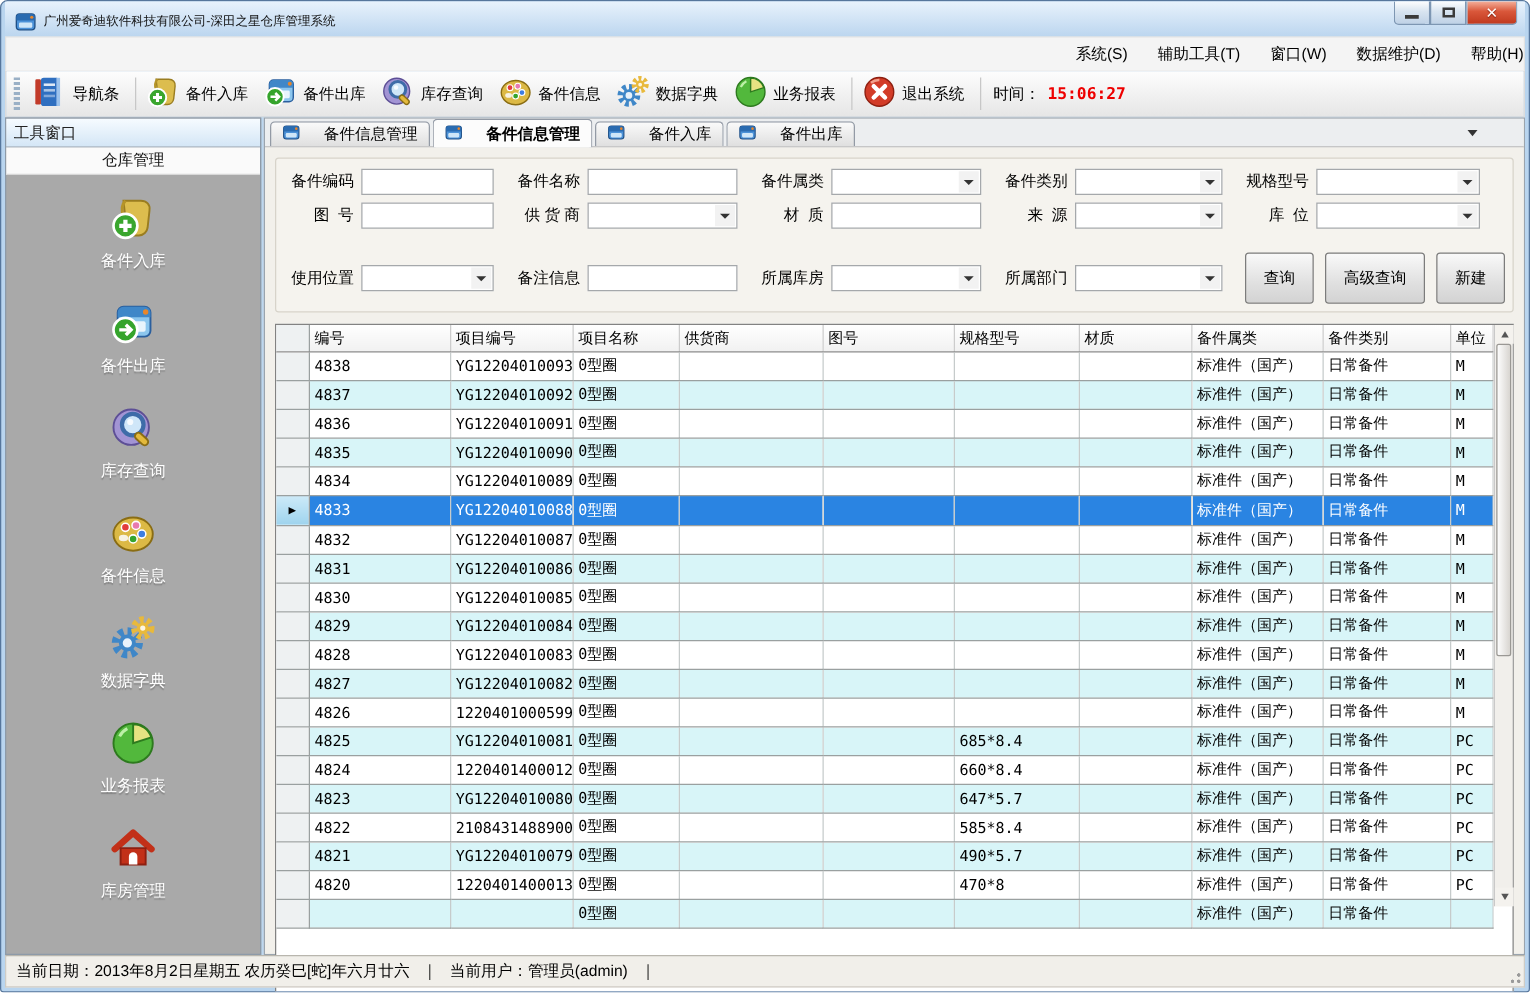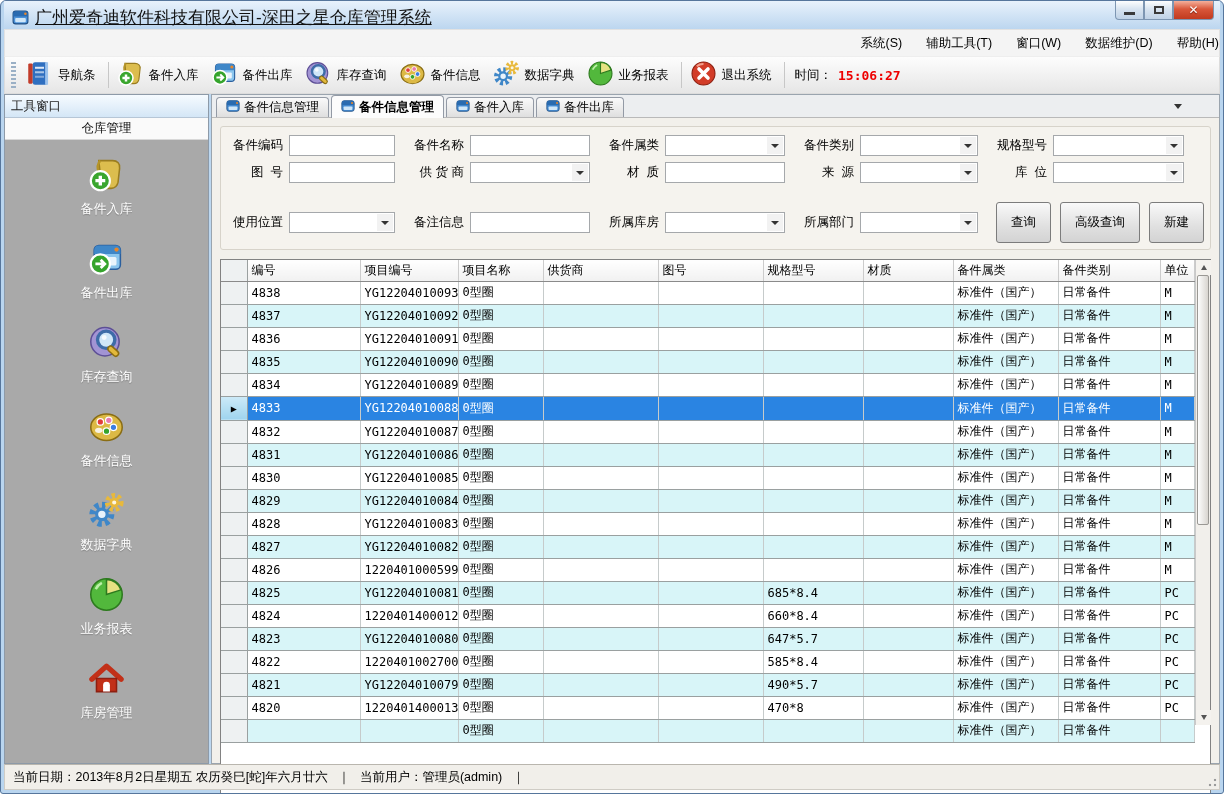--- a/index.html
+++ b/index.html
@@ -6,21 +6,21 @@
   html,body { width:1224px; height:794px; overflow:hidden;
     font-family:"Liberation Sans","DejaVu Sans",sans-serif; font-size:12.5px; color:#000; }
   .window { width:1224px; height:794px; background:#b9d5ef;
     border:1px solid #56769c; border-radius:6px 6px 3px 3px; overflow:hidden;
     display:flex; flex-direction:column; padding:0 3px 3px 3px; }
 
   
   .titlebar { height:28px; display:flex; align-items:center; padding:4px 6px 0 8px; position:relative;
     background:linear-gradient(#e8f2fc,#bcd6ef); }
   .app-icon { width:17px; height:17px; margin-right:6px; flex:0 0 auto; }
-  .title-text { font-size:17px; color:#111;text-decoration:underline; }
+  .title-text { font-size:10px; color:#111; }
   .win-controls { position:absolute; right:6px; top:0; display:flex; }
   .win-btn { width:29px; height:19px; border:1px solid #7d96b2; border-top:none;
     background:linear-gradient(#fdfefe,#d8e4f0 45%,#bfd2e6); display:flex; align-items:center; justify-content:center; cursor:pointer; }
   .win-btn.first { border-radius:0 0 0 4px; }
   .win-btn.close { width:41px; border-radius:0 0 4px 0;
     background:linear-gradient(#f4b09b,#d9573a 45%,#c13a1f); }
   .glyph-min { width:11px; height:3px; background:#3a3a3a; margin-top:6px; }
   .glyph-max { width:10px; height:8px; border:2px solid #3a3a3a; background:transparent; }
   .glyph-x { color:#fff; font-weight:bold; font-size:12px; text-shadow:0 1px 1px #7a1d0d; }
 
@@ -52,21 +52,21 @@
   .sb-group { height:22px; background:#fafafa; border-bottom:1px solid #d8d8d8;
     display:flex; align-items:center; justify-content:center; color:#111; }
   .sb-body { flex:1; overflow:hidden; padding-top:16px; }
   .sb-item { display:flex; flex-direction:column; align-items:center; gap:4px; margin-bottom:22px; cursor:pointer; }
   .sb-item svg { width:37px; height:37px; }
   .sb-item .sb-label { color:#fff; font-size:13px; text-shadow:0 1px 1px rgba(0,0,0,.25); }
 
   
   .content { flex:1; min-width:0; display:flex; flex-direction:column; background:#f0eee9; margin-left:2px; border:1px solid #9aa4ae; }
   .tabbar { height:23px; background:#eceef0; display:flex; align-items:flex-end; padding:0 4px 0 4px; border-bottom:1px solid #b9b9b9; }
-  .tab { display:flex; align-items:center; gap:4px; padding:0 9px; height:20px; margin-right:2px;
+  .tab { display:flex; align-items:center; gap:19px; padding:0 9px; height:20px; margin-right:2px;
     border:1px solid #939aa5; border-bottom:none; border-radius:4px 4px 0 0;
     background:linear-gradient(#fafafa,#dfdfdf); cursor:pointer; white-space:nowrap; }
   .tab svg { width:14px; height:14px; }
   .tab.active { height:23px; background:#fcfcfc; font-weight:bold; position:relative; top:1px; }
   .tab-ctl { margin-left:auto; display:flex; align-items:center; gap:10px; padding:0 6px 4px 0; }
   .tab-ctl .ctl { cursor:pointer; width:14px; height:14px; display:flex; align-items:center; justify-content:center; }
   .chev-down { width:0; height:0; border-left:4px solid transparent; border-right:4px solid transparent; border-top:5px solid #333; }
 
   .tab-page { flex:1; display:flex; flex-direction:column; min-height:0; background:#f2f0eb; }
 
@@ -767,21 +767,21 @@
     <td>647*5.7</td>
     <td></td>
     <td>标准件（国产）</td>
     <td>日常备件</td>
     <td>PC</td>
   </tr>
 
   <tr>
     <td class="c-sel"></td>
     <td>4822</td>
-    <td>1220401002700</td>
+    <td>2108431488900</td>
     <td>0型圈</td>
     <td></td>
     <td></td>
     <td>585*8.4</td>
     <td></td>
     <td>标准件（国产）</td>
     <td>日常备件</td>
     <td>PC</td>
   </tr>
 

